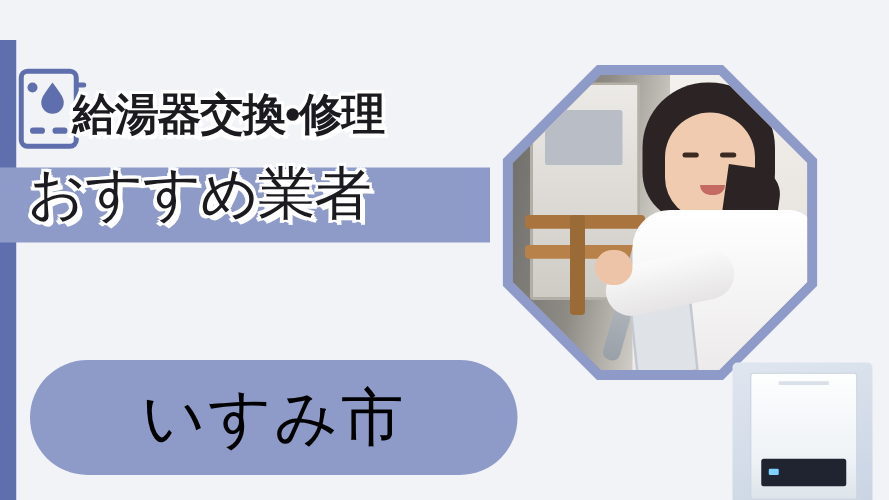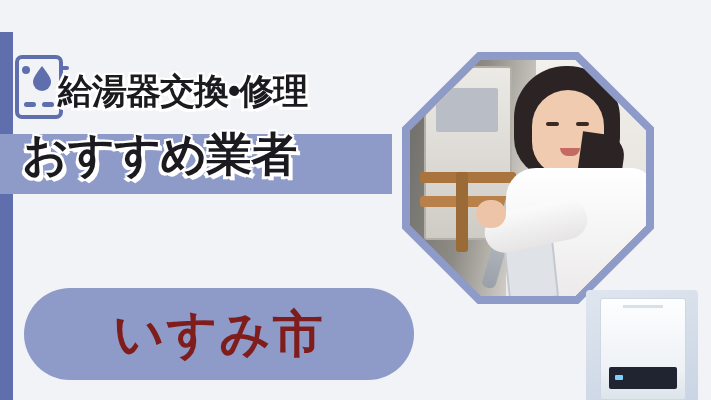--- a/index.html
+++ b/index.html
@@ -55,21 +55,21 @@
     position: absolute;
     left: -22px; top: 66px;
     width: 392px; height: 60px;
     background: #8e9bc8;
   }
   .line2 {
     position: absolute;
     left: 0px; top: 56px;
     width: 430px;
     font-size: 46px;
-    font-weight: bold;
+    font-weight: normal;
     color: #1b1b1f;
     letter-spacing: -1px;
     white-space: nowrap;
     text-shadow:
       2px 0 0 #fff, -2px 0 0 #fff, 0 2px 0 #fff, 0 -2px 0 #fff,
       2px 2px 0 #fff, -2px 2px 0 #fff, 2px -2px 0 #fff, -2px -2px 0 #fff,
       3px 3px 0 #fff, -3px 3px 0 #fff, 4px 4px 0 #fff;
   }
 
   
@@ -78,22 +78,22 @@
     left: 24px; top: 256px;
     width: 390px; height: 92px;
     background: #8e9bc8;
     border-radius: 46px;
     display: flex;
     align-items: center;
     justify-content: center;
   }
   .city-text {
     font-size: 50px;
-    font-weight: bold;
-    color: #7f1d1d;
+    font-weight: normal;
+    color: #000000;
     letter-spacing: 2px;
     line-height: 1;
   }
 
   
   .octagon {
     position: absolute;
     left: 402px; top: 20px;
     width: 252px; height: 252px;
     background: #8e9bc8;

